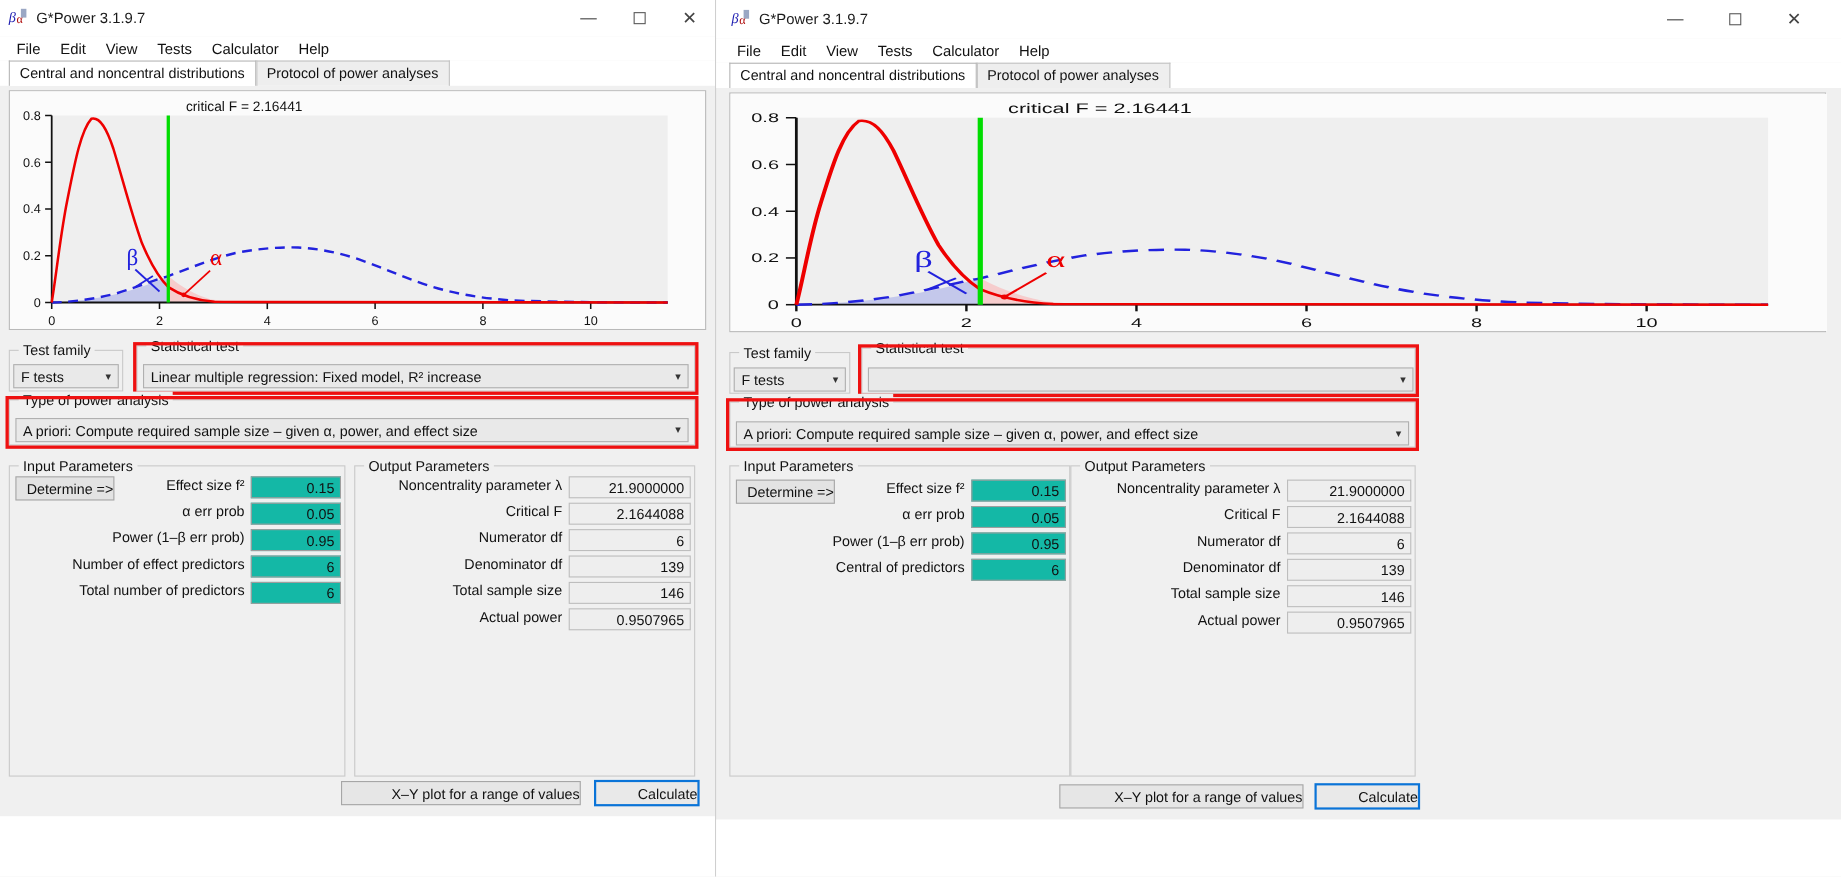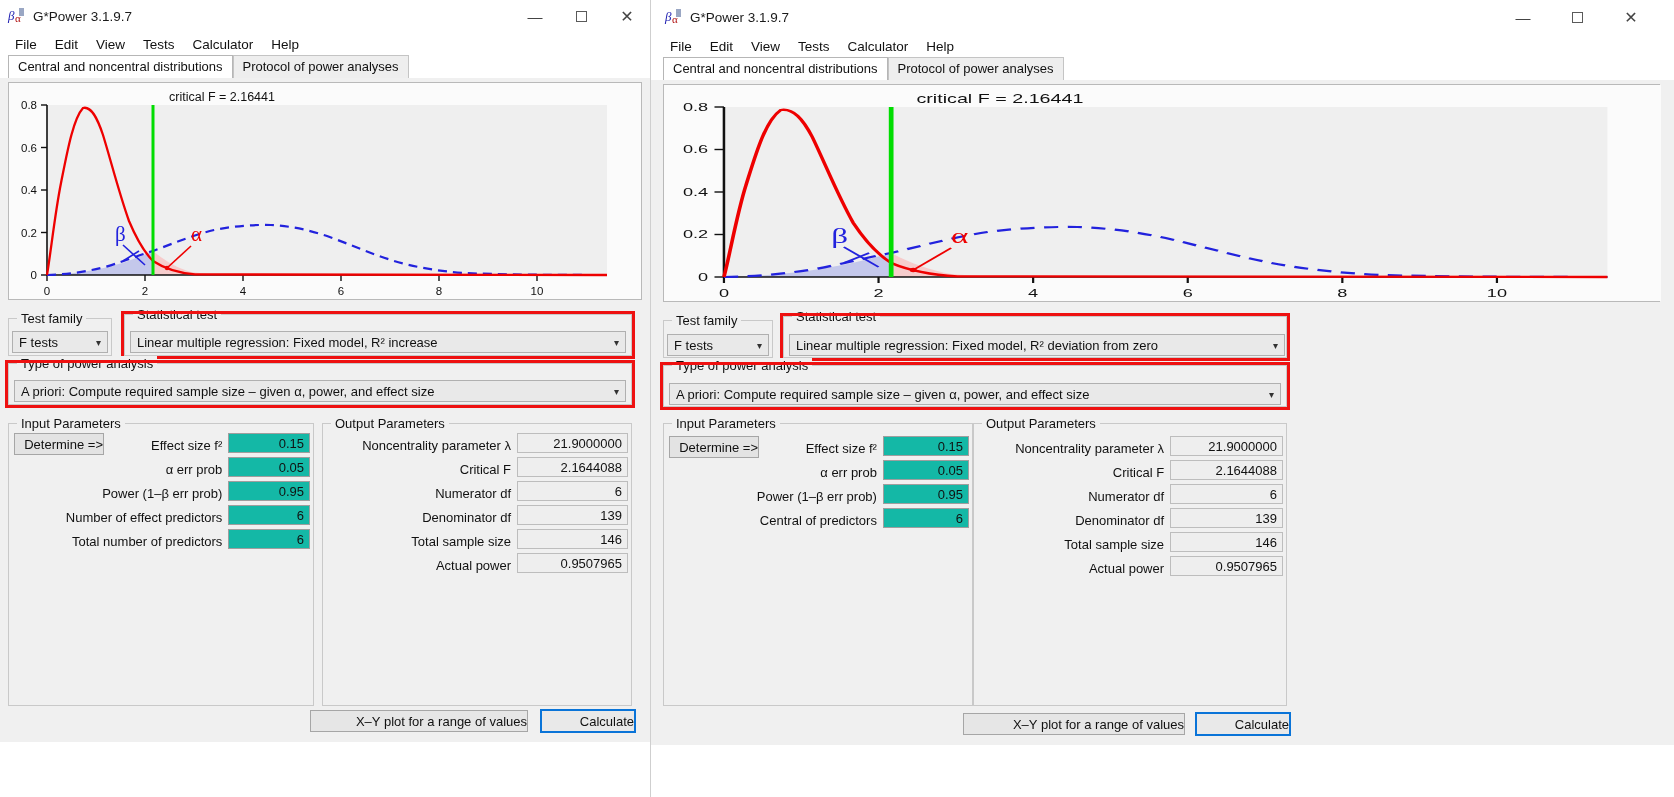--- a/index.html
+++ b/index.html
@@ -55,21 +55,21 @@
   .combo {
     position:absolute; background:#e9e9e9; border:1px solid #b0b0b0;
     display:flex; align-items:center; padding:0 6px; font-size:13px; color:#111;
   }
   .combo .arrow { margin-left:auto; font-size:10px; color:#333; }
 
   
   .hl { position:absolute; border:3px solid #ee1111; pointer-events:none; }
 
   
-  .prow { position:absolute; display:flex; align-items:flex-end;padding-left:32px; }
+  .prow { position:absolute; display:flex; align-items:flex-start;padding-left:32px; }
   .plabel { font-size:13px; color:#111; text-align:right; white-space:nowrap; }
   .pfield {
     border:1px solid #9e9e9e; height:20px; line-height:19px;
     text-align:right; padding-right:5px; font-size:13px; color:#111;
   }
   .pfield.in  { background:#14b8a6; }
   .pfield.out { background:#eeeeee; border-color:#bdbdbd; }
 
   .btn {
     position:absolute; background:#e6e6e6; border:1px solid #a6a6a6;
@@ -358,21 +358,20 @@
   </div>
   <div class="combo" style="left:16px; top:334px; width:102px; height:22px;">
     <span>F tests</span>
     <span class="arrow">▾</span>
   </div>
 
   <div class="grp" style="left:132px; top:316px; width:504px; height:42px;">
     <span class="legend">Statistical test</span>
   </div>
   <div class="combo" style="left:138px; top:334px; width:496px; height:22px;">
-    <span>Linear multiple regression: Fixed model, R² deviation from zero</span>
     <span class="arrow">▾</span>
   </div>
   <div class="hl" style="left:129px; top:313px; width:510px; height:48px;"></div>
 
   <div class="grp" style="left:12px; top:365px; width:624px; height:42px;">
     <span class="legend">Type of power analysis</span>
   </div>
   <div class="combo" style="left:18px; top:383px; width:612px; height:22px;">
     <span>A priori: Compute required sample size – given α, power, and effect size</span>
     <span class="arrow">▾</span>

